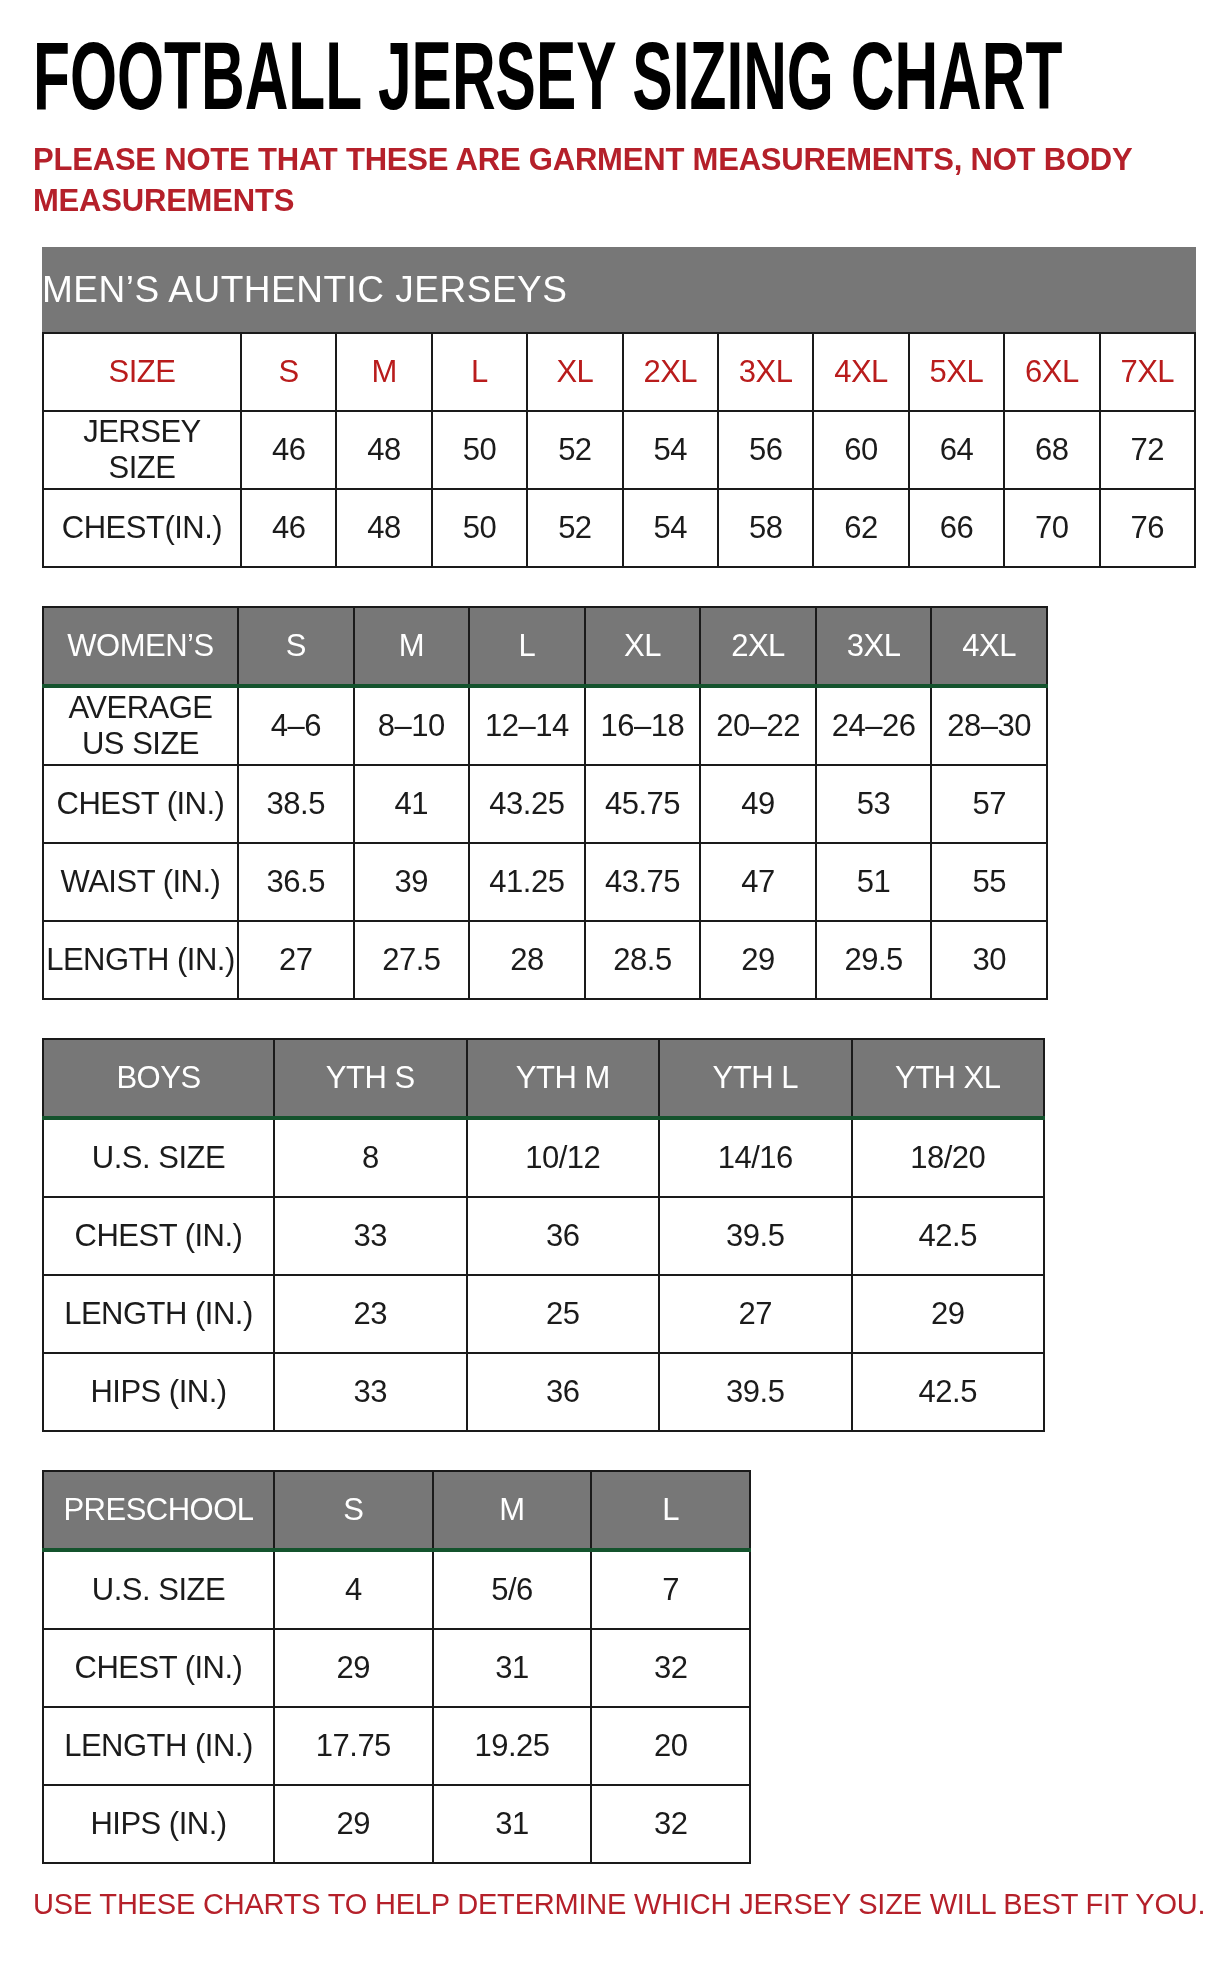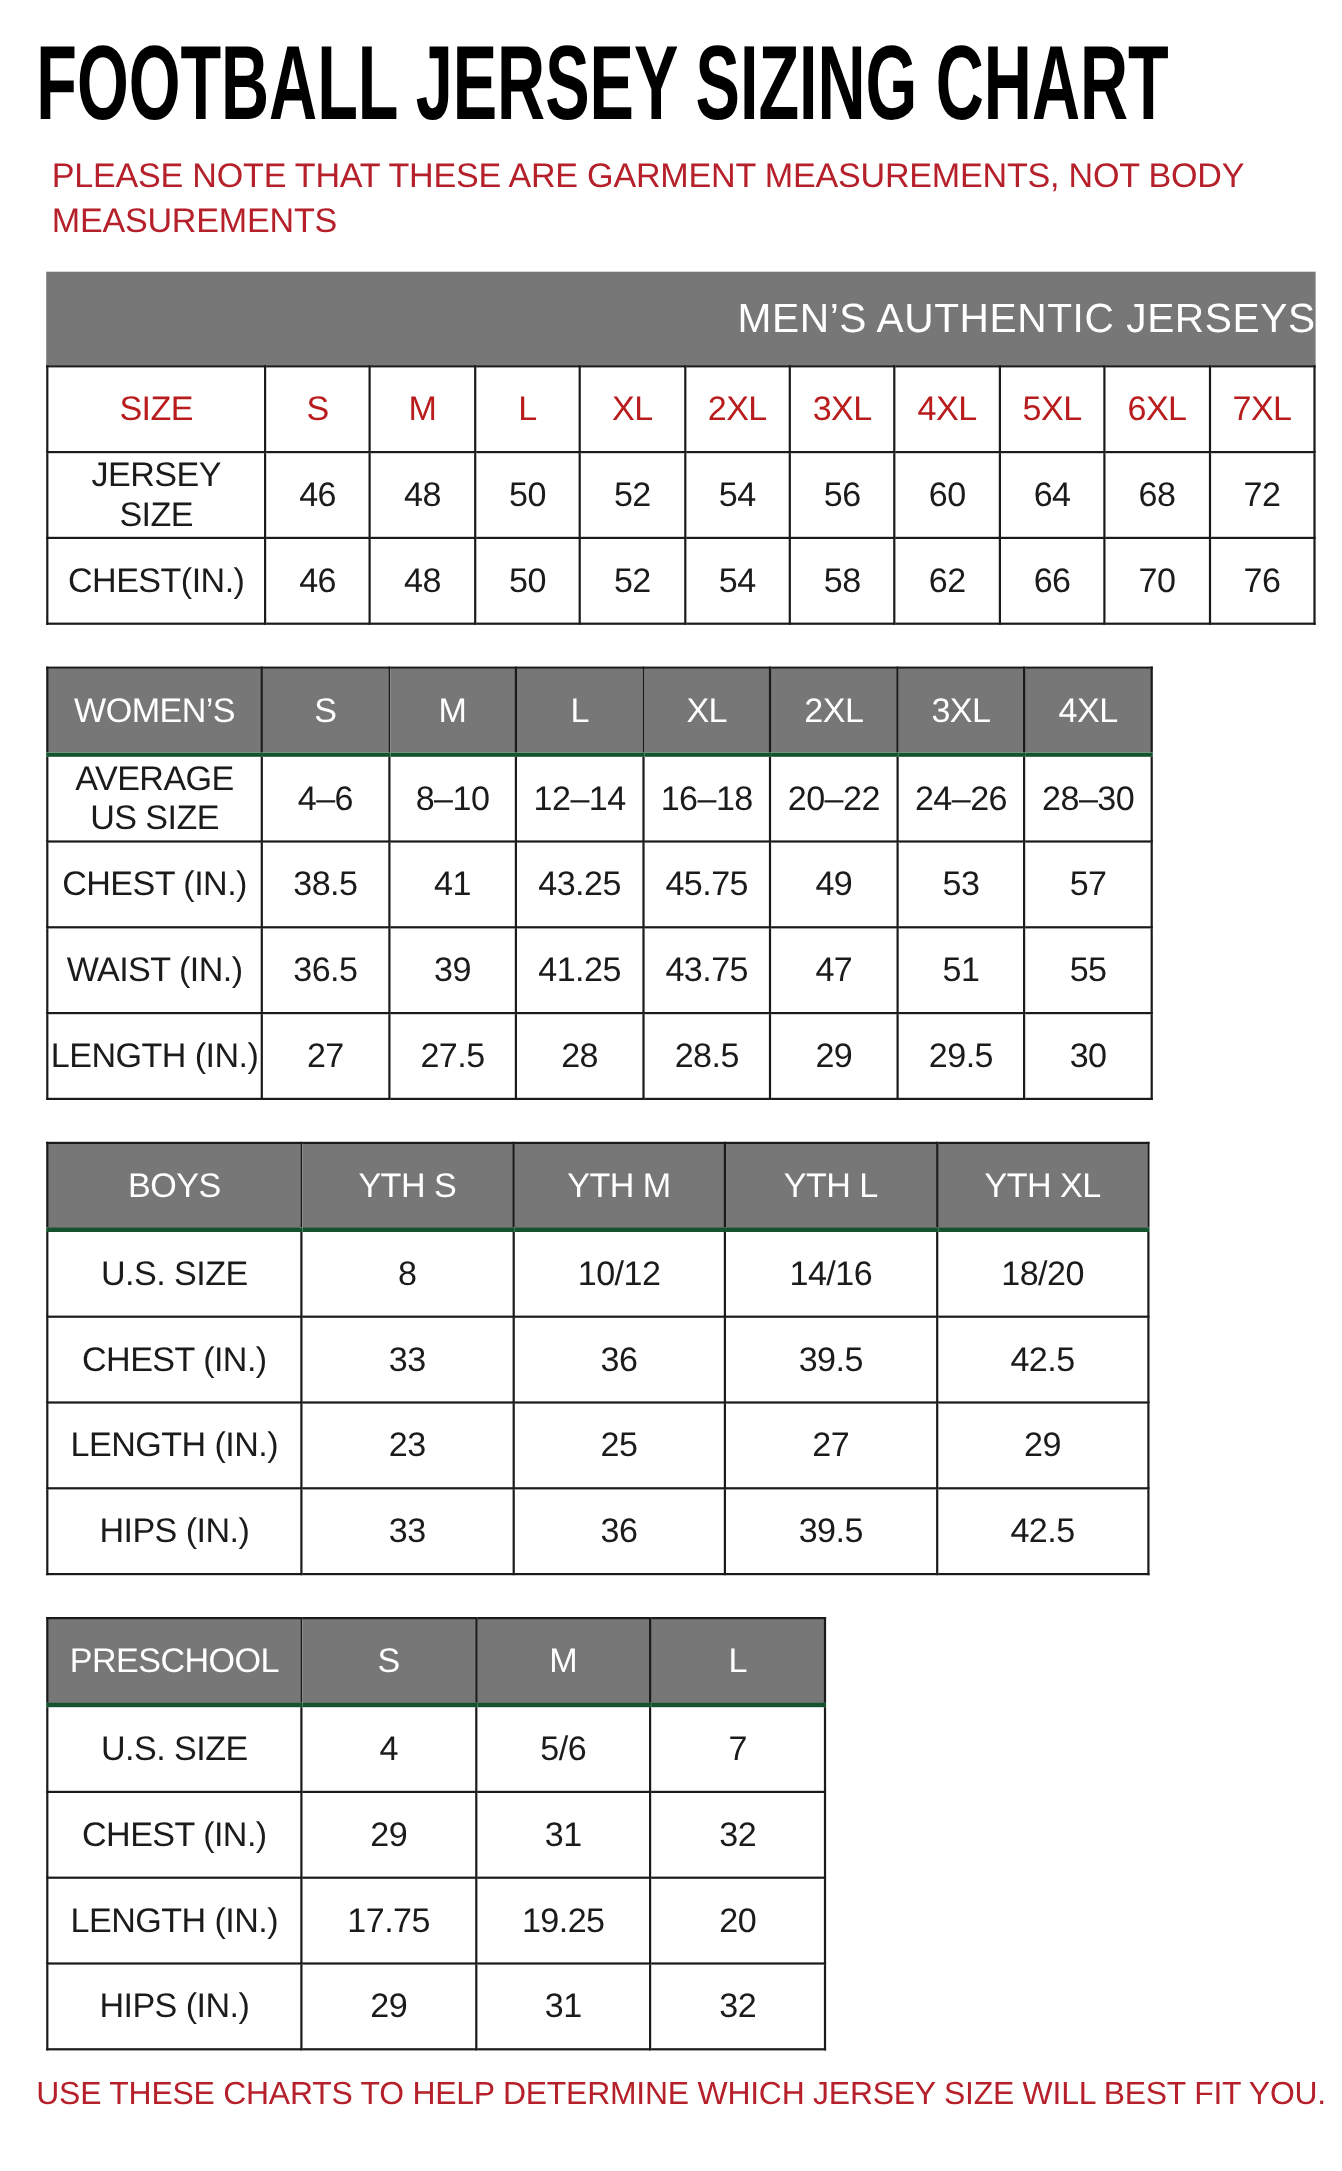--- a/index.html
+++ b/index.html
@@ -19,45 +19,45 @@
     line-height:1.08;
     letter-spacing:0px;
     white-space:nowrap;
     transform:scaleX(0.63);
     transform-origin:left center;
     color:#000;
   }
 
   
   .note{
-    margin:12px 0 0 14px;
+    margin:12px 0 0 0;
     max-width:1160px;
     font-size:31px;
     line-height:1.32;
     letter-spacing:-0.2px;
     color:#b5202a;
-    font-weight:400;
+    font-weight:700;
   }
   .footer-note{
     margin:24px 0 0 0;
     font-size:29px;
     letter-spacing:-0.2px;
     color:#b5202a;
     white-space:nowrap;
   }
 
   
   .tables{margin-top:26px;margin-left:9px;}
   .tbl-wrap{margin:0;}
   .tbl-wrap + .tbl-wrap{margin-top:38px;}
 
   .banner{
     background:#777777;
     color:#ffffff;
-    text-align:right;
+    text-align:left;
     font-size:37px;
     letter-spacing:0.5px;
     padding:22px 0 21px 0;
   }
 
   table.sizing{
     border-collapse:collapse;
     table-layout:fixed;
     background:#ffffff;
   }

